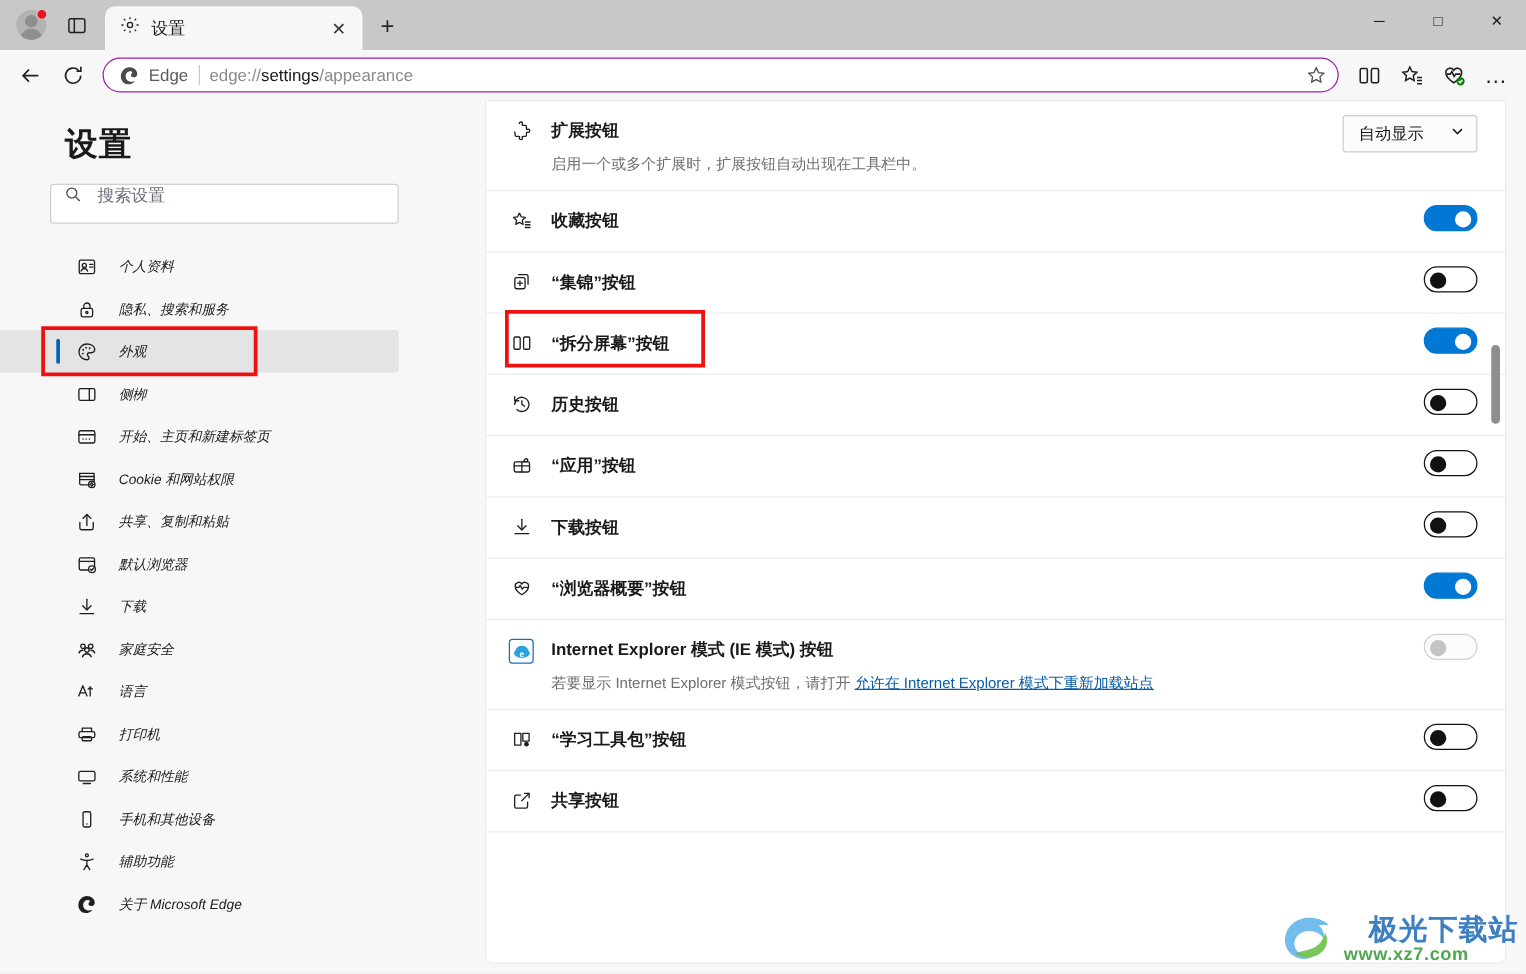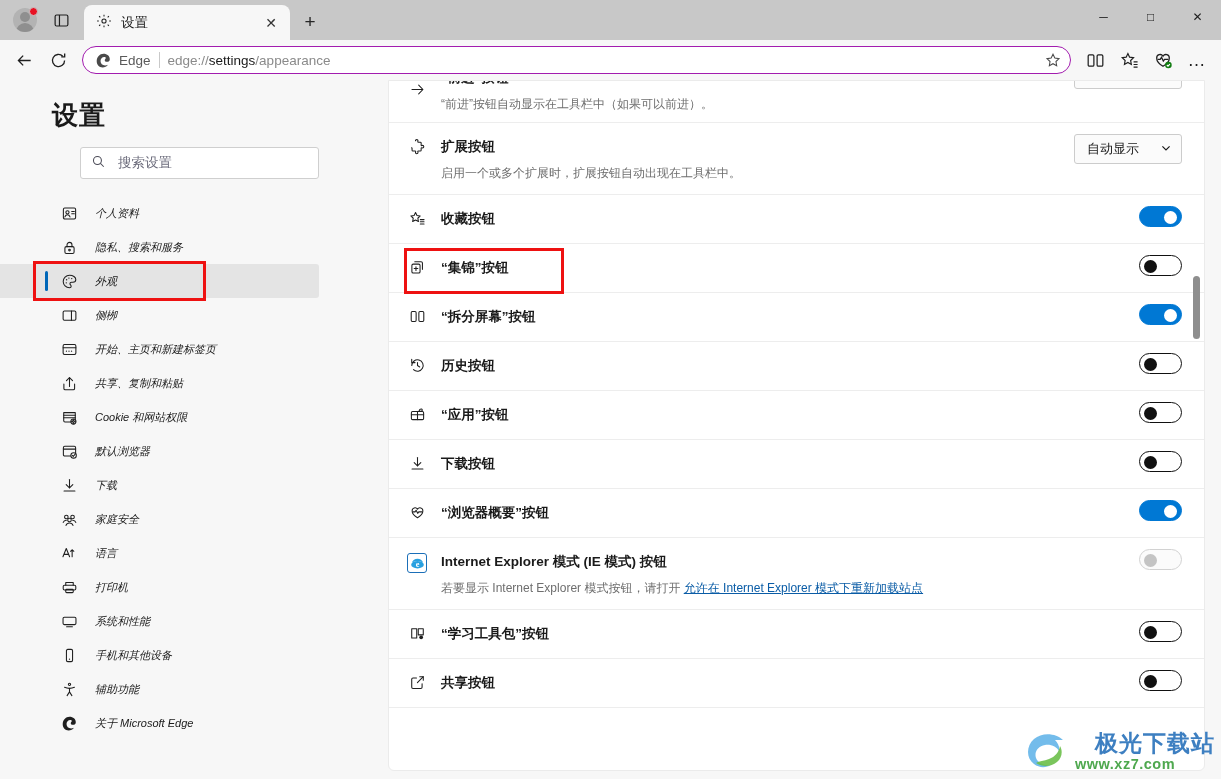--- a/index.html
+++ b/index.html
@@ -92,23 +92,23 @@
   
   .sidebar {
     width: 346px; background: #f7f7f7; padding-top: 14px;
     position: relative; flex-shrink: 0;
   }
   .settings-title {
     font-size: 26px; font-weight: bold; color: #1a1a1a;
     padding: 4px 0 14px 52px; letter-spacing: 1px;
   }
   .search-box {
-    margin: 0 27px 0 80px; height: 32px;
+    margin: 0 27px 0 40px; height: 32px;
     background: #ffffff; border: 1px solid #cfcfcf; border-radius: 3px;
-    display: flex; align-items: center; padding: 0 10px; gap: 12px;
+    display: flex; padding: 0 10px; gap: 12px;
   }
   .search-ph { font-size: 13.5px; color: #6b6b7b; }
   .nav { margin-top: 17px; }
   .nav-item {
     height: 34px; display: flex; align-items: center;
     padding-left: 60px; gap: 17px; position: relative;
   }
   .nav-item .ni-icon { width: 18px; height: 18px; display: flex; align-items: center; justify-content: center; color: #1f1f1f; flex-shrink: 0; }
   .nav-item .ni-label { font-size: 11px; color: #1a1a1a; white-space: nowrap; font-style: italic; }
   .nav-item.selected { background: #e4e4e4; margin-right: 27px; border-radius: 0 3px 3px 0; }
@@ -345,42 +345,42 @@
               <circle cx="6.4" cy="12" r=".75" fill="#1f1f1f" stroke="none"></circle>
               <circle cx="9.4" cy="12" r=".75" fill="#1f1f1f" stroke="none"></circle>
               <circle cx="12.4" cy="12" r=".75" fill="#1f1f1f" stroke="none"></circle>
             </svg>
           </span>
           <span class="ni-label">开始、主页和新建标签页</span>
         </div>
         <div class="nav-item">
           <span class="ni-icon">
             <svg width="17" height="17" viewBox="0 0 20 20" fill="none" stroke="#1f1f1f" stroke-width="1.25" stroke-linecap="round" stroke-linejoin="round">
-              <path d="M3.4 10.6v5.2c0 .9.7 1.6 1.6 1.6h9.4c.9 0 1.6-.7 1.6-1.6v-5.2"></path>
-              <path d="M10 13.4V3.2"></path>
-              <path d="M6.4 6.6L10 3l3.6 3.6"></path>
-            </svg>
-          </span>
-          <span class="ni-label">共享、复制和粘贴</span>
-        </div>
-        <div class="nav-item">
-          <span class="ni-icon">
-            <svg width="17" height="17" viewBox="0 0 20 20" fill="none" stroke="#1f1f1f" stroke-width="1.25" stroke-linecap="round" stroke-linejoin="round">
               <path d="M3.2 4.3h13.6v9.4a1.5 1.5 0 0 1-1.5 1.5H4.7a1.5 1.5 0 0 1-1.5-1.5z"></path>
               <path d="M3.2 7.3h13.6M3.2 10.3h13.6"></path>
               <circle cx="14.6" cy="14.8" r="3" fill="#fff"></circle>
               <path d="M14.6 12.3v1M14.6 16.3v1M12.1 14.8h1M16.1 14.8h1" stroke-width="1.1"></path>
               <circle cx="14.6" cy="14.8" r="1.1"></circle>
             </svg>
           </span>
           <span class="ni-label">Cookie 和网站权限</span>
         </div>
         <div class="nav-item">
           <span class="ni-icon">
             <svg width="17" height="17" viewBox="0 0 20 20" fill="none" stroke="#1f1f1f" stroke-width="1.25" stroke-linecap="round" stroke-linejoin="round">
+              <path d="M3.4 10.6v5.2c0 .9.7 1.6 1.6 1.6h9.4c.9 0 1.6-.7 1.6-1.6v-5.2"></path>
+              <path d="M10 13.4V3.2"></path>
+              <path d="M6.4 6.6L10 3l3.6 3.6"></path>
+            </svg>
+          </span>
+          <span class="ni-label">共享、复制和粘贴</span>
+        </div>
+        <div class="nav-item">
+          <span class="ni-icon">
+            <svg width="17" height="17" viewBox="0 0 20 20" fill="none" stroke="#1f1f1f" stroke-width="1.25" stroke-linecap="round" stroke-linejoin="round">
               <rect x="2.8" y="3.9" width="14.4" height="11.4" rx="1.6"></rect>
               <path d="M2.8 7.2h14.4"></path>
               <circle cx="14.8" cy="14.6" r="3.2" fill="#fff"></circle>
               <path d="M13.3 14.6l1.1 1.1 2.1-2.2" stroke-width="1.3"></path>
             </svg>
           </span>
           <span class="ni-label">默认浏览器</span>
         </div>
         <div class="nav-item">
           <span class="ni-icon">
@@ -457,37 +457,20 @@
             </svg>
           </span>
           <span class="ni-label">关于 Microsoft Edge</span>
         </div>
       </div>
   </div>
 
   <div class="mainwrap">
     <div class="mainpane">
       <div id="rows-container">
-          <div class="row" style="min-height: 0px; height: 42px; overflow: hidden;">
-            <div class="row-icon" style="padding-top: 0px;">
-              <svg width="17" height="17" viewBox="0 0 20 20" fill="none" stroke="#1f1f1f" stroke-width="1.25" stroke-linecap="round" stroke-linejoin="round">
-                <path d="M3.5 10h12.7M11.4 4.9l5 5.1-5 5.1"></path>
-              </svg>
-            </div>
-            <div class="row-body" style="padding-top: 0px;">
-              <div class="row-title" style="margin-top: -13px;">“前进”按钮</div>
-              <div class="row-desc">“前进”按钮自动显示在工具栏中（如果可以前进）。</div>
-            </div>
-            <div class="row-ctrl" style="padding-top: 0px;">
-              <div class="dropdown" style="margin-top: -22px;">
-                <span class="dd-label">自动显示</span>
-                <span></span>
-              </div>
-            </div>
-          </div>
           <div class="row">
             <div class="row-icon">
               <svg width="17" height="17" viewBox="0 0 20 20" fill="none" stroke="#1f1f1f" stroke-width="1.25" stroke-linecap="round" stroke-linejoin="round">
                 <path d="M7.6 3.3c0-.8.7-1.4 1.5-1.4s1.5.6 1.5 1.4c0 .5-.3.8-.3 1.1 0 .4.3.6.8.6h2.2c.6 0 1 .4 1 1v2.2c0 .5.2.8.6.8.3 0 .6-.3 1.1-.3.8 0 1.4.7 1.4 1.5s-.6 1.5-1.4 1.5c-.5 0-.8-.3-1.1-.3-.4 0-.6.3-.6.8v2.2c0 .6-.4 1-1 1h-2.2c-.5 0-.8.2-.8.6 0 .3.3.6.3 1.1 0 .8-.7 1.4-1.5 1.4s-1.5-.6-1.5-1.4c0-.5.3-.8.3-1.1 0-.4-.3-.6-.8-.6H4.6c-.6 0-1-.4-1-1v-2.2c0-.5-.2-.8-.6-.8"></path>
               </svg>
             </div>
             <div class="row-body">
               <div class="row-title">扩展按钮</div>
               <div class="row-desc">启用一个或多个扩展时，扩展按钮自动出现在工具栏中。</div>
             </div>

